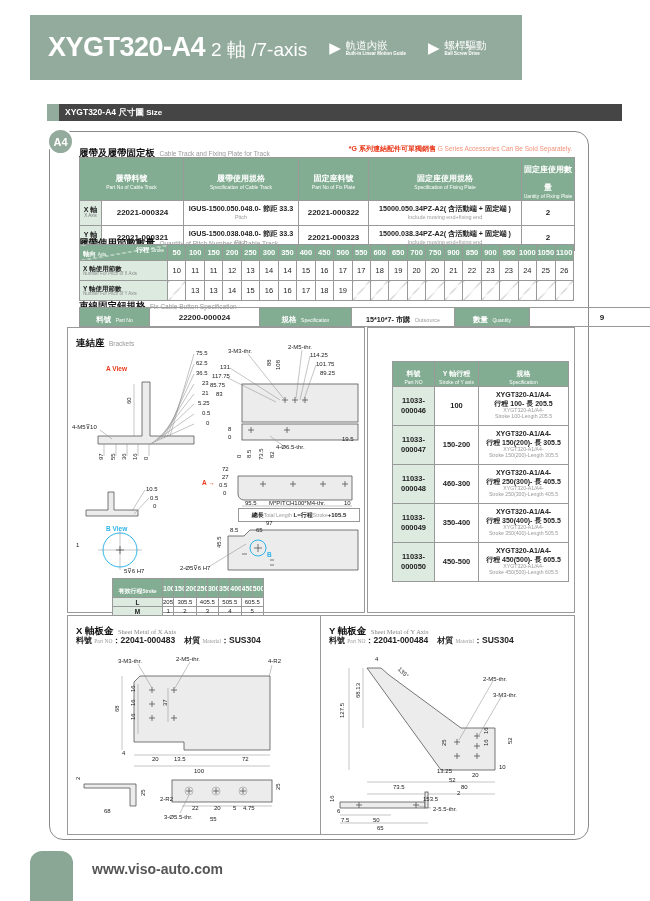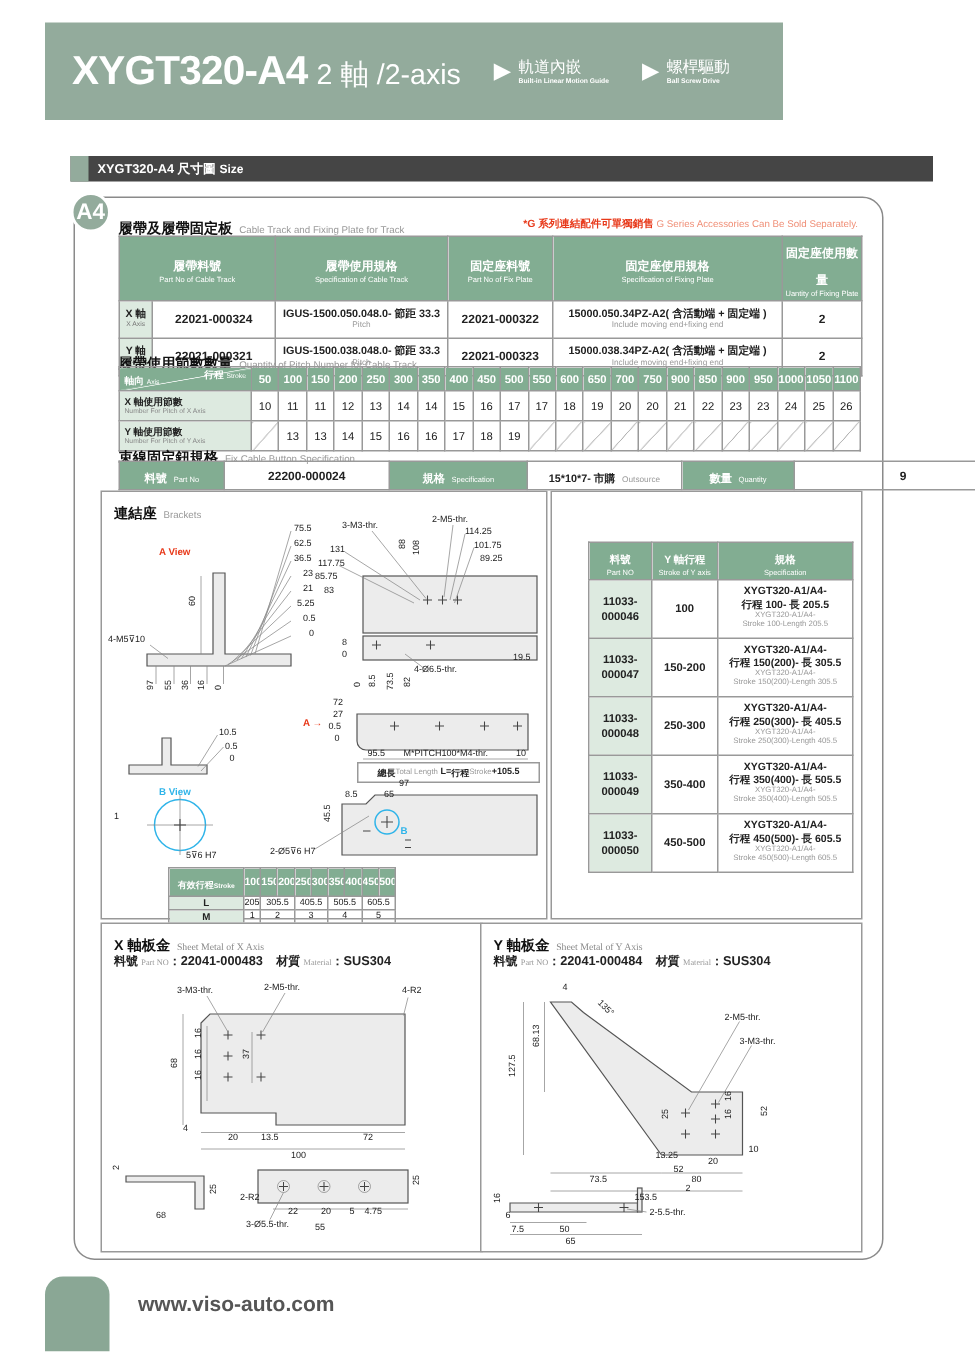--- a/index.html
+++ b/index.html
@@ -16,21 +16,21 @@
   .feat-zh{font-size:10.5px;font-weight:normal;line-height:1.15;}
   .feat-en{font-size:4.5px;font-weight:bold;line-height:1.2;}
   
   .sizebar{left:47px;top:104px;width:575px;height:17px;background:#454545;display:flex;align-items:center;}
   .sizebar-sq{width:12px;height:17px;background:#93ab9c;flex:none;}
   .sizebar-t{color:#fff;font-size:8.5px;font-weight:bold;margin-left:6px;white-space:nowrap;}
   .sizebar-t .en{font-size:8px;}
   
   .mainbox{left:49px;top:131px;width:538px;height:707px;border:1.5px solid #8a8a8a;border-radius:14px;background:#fff;}
   .badge{left:47px;top:128px;width:23px;height:23px;border-radius:50%;background:#93ab9c;color:#fff;
-         font-size:15px;font-weight:bold;display:flex;align-items:center;justify-content:center;border:2px solid #fff;}
+         font-size:11px;font-weight:bold;display:flex;align-items:center;justify-content:center;border:2px solid #fff;}
   .sec-zh{font-size:9.5px;font-weight:bold;color:#111;}
   .sec-en{font-size:6.5px;color:#999;font-weight:normal;}
   .sec-en-serif{font-size:6.5px;color:#888;font-family:"Liberation Serif","DejaVu Serif",serif;}
   .note{font-size:7px;color:#e8391a;font-weight:bold;}
   .note .en{color:#f09078;font-weight:normal;font-size:6.5px;}
   
   table{border-collapse:collapse;table-layout:fixed;}
   td,th{border:1px solid #999;padding:0;text-align:center;vertical-align:middle;overflow:hidden;}
   .gh{background:#82ad92;color:#fff;}
   .gh .zh{font-size:8px;font-weight:bold;line-height:1.25;}
@@ -79,21 +79,21 @@
   svg .cy{stroke:#2fb4e9;stroke-width:1;fill:none;}
   
   .foot-tab{left:30px;top:851px;width:43px;height:50px;background:#8aa795;border-radius:12px 12px 0 0;}
   .foot-url{left:92px;top:861px;font-size:14px;font-weight:bold;color:#555;}
 </style>
 </head>
 <body>
 
 <div class="abs hdr">
   <div class="hdr-title">
-    <span class="hdr-model">XYGT320-A4</span><span class="hdr-axes">2 軸 /2-axis</span>
+    <span class="hdr-model">XYGT320-A4</span><span class="hdr-axes">2 軸 /7-axis</span>
   </div>
   <div class="feat">
     <span class="feat-arrow">▶</span>
     <span>
       <div class="feat-zh">軌道內嵌</div>
       <div class="feat-en">Built-in Linear Motion Guide</div>
     </span>
   </div>
   <div class="feat">
     <span class="feat-arrow">▶</span>
@@ -489,21 +489,21 @@
               <div class="s1">行程 150(200)- 長 305.5</div>
               <div class="s2">XYGT320-A1/A4-</div>
               <div class="s2">Stroke 150(200)-Length 305.5</div>
             </td>
       </tr>
       <tr style="height:39px;">
         <td class="lg p">
               <div>11033-</div>
               <div>000048</div>
             </td>
-        <td class="p">250-300</td>
+        <td class="p">460-300</td>
         <td>
               <div class="s1">XYGT320-A1/A4-</div>
               <div class="s1">行程 250(300)- 長 405.5</div>
               <div class="s2">XYGT320-A1/A4-</div>
               <div class="s2">Stroke 250(300)-Length 405.5</div>
             </td>
       </tr>
       <tr style="height:39px;">
         <td class="lg p">
               <div>11033-</div>

